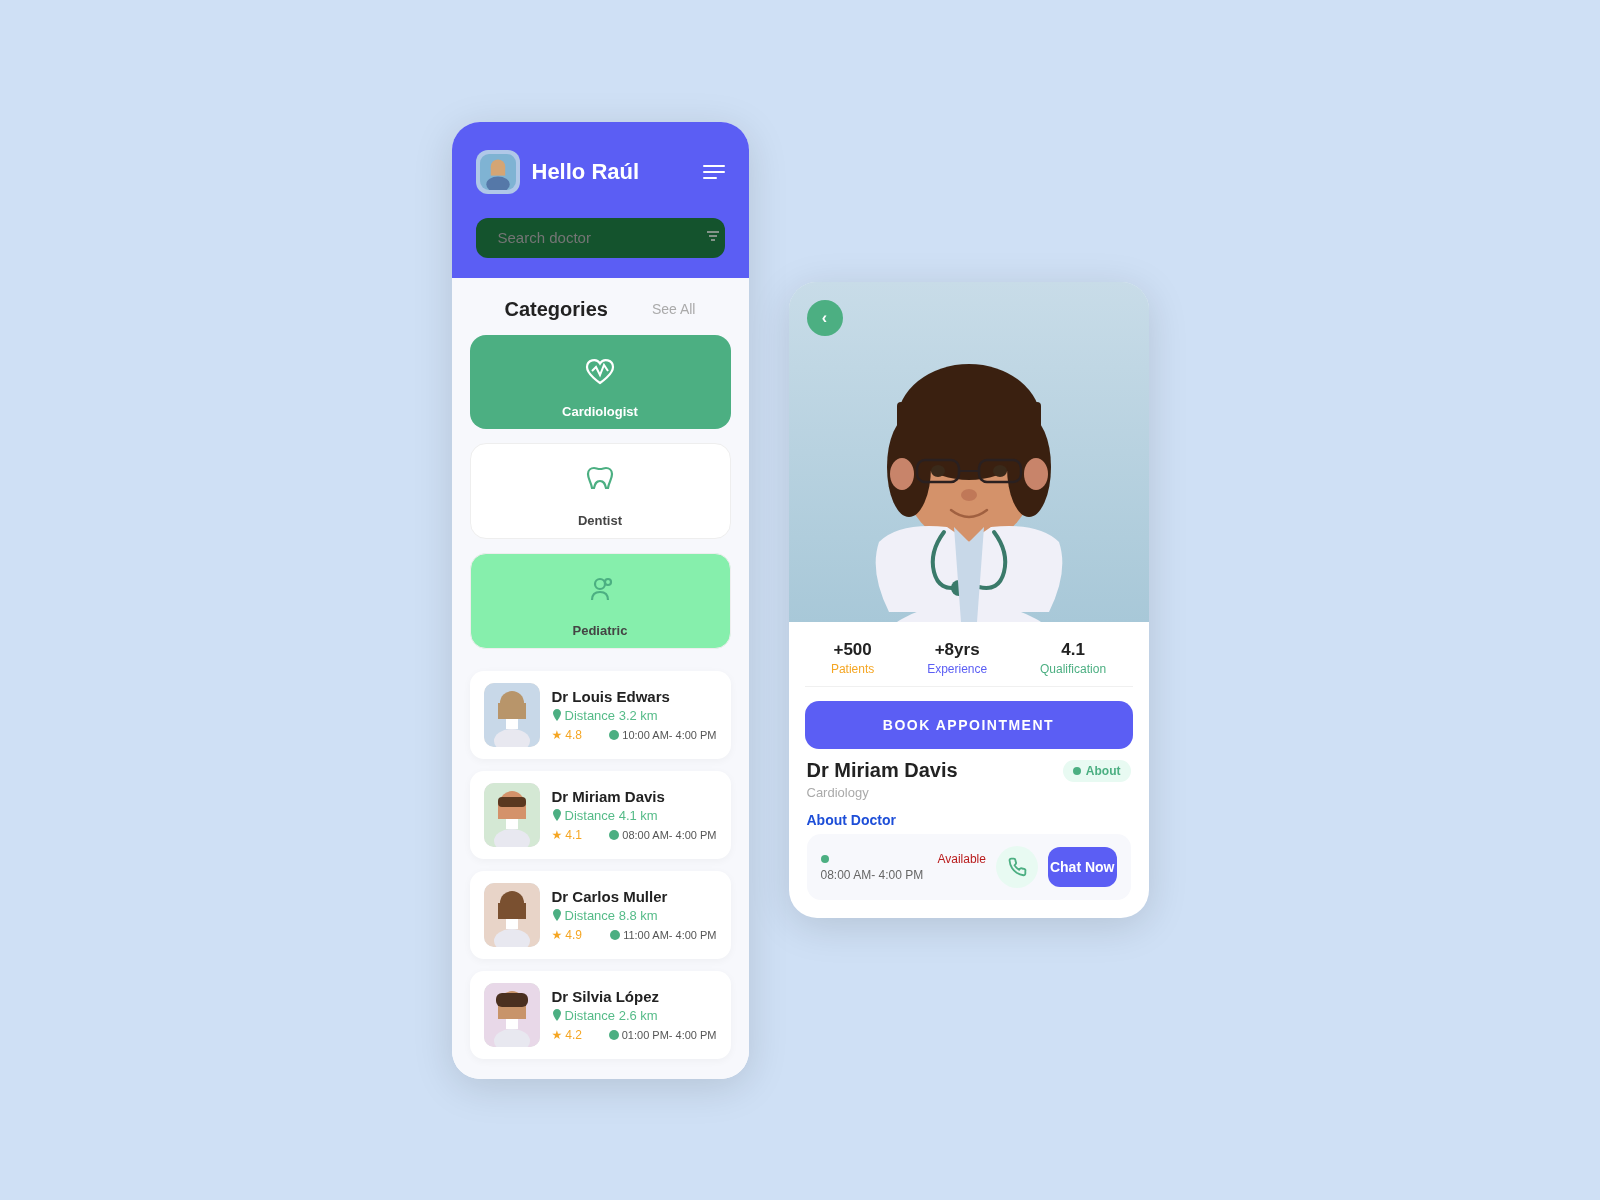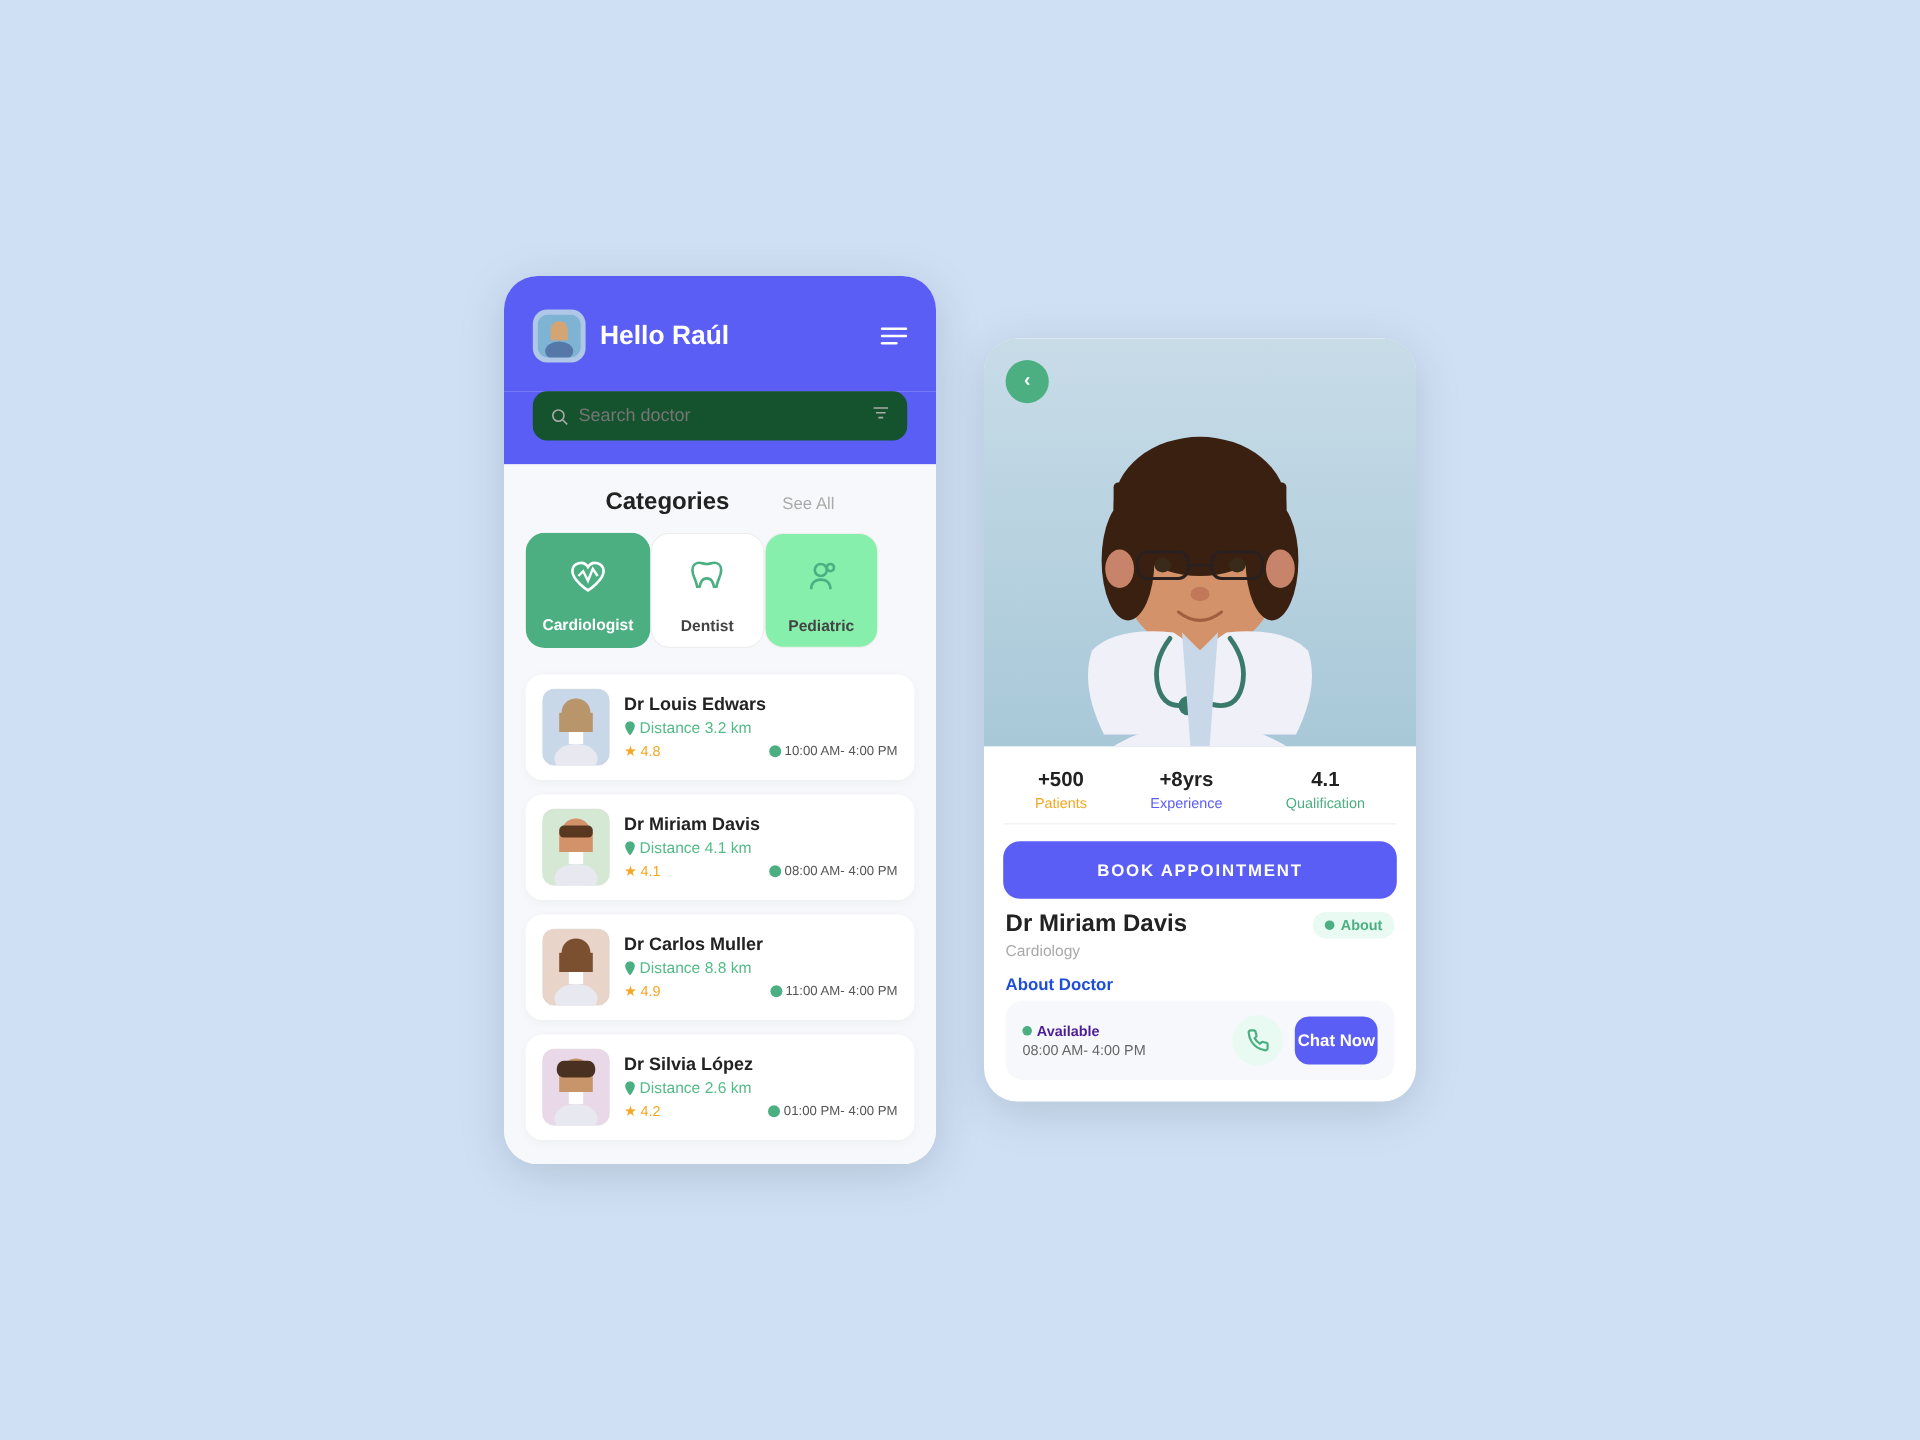--- a/index.html
+++ b/index.html
@@ -9,21 +9,21 @@
       width: 1600px;
       height: 1200px;
       display: flex;
       align-items: center;
       justify-content: center;
       gap: 40px;
     }
 
     
     .phone-left {
-      width: 360px;
+      width: 297px;
       background: #fff;
       border-radius: 28px;
       overflow: hidden;
       box-shadow: 0 8px 40px rgba(0,0,0,0.13);
     }
     .phone-header {
       background: #5b5ef4;
       padding: 28px 24px 24px;
       display: flex;
       align-items: center;
@@ -111,23 +111,24 @@
       color: #222;
     }
     .see-all {
       font-size: 14px;
       color: #aaa;
       cursor: pointer;
     }
 
     .categories-row {
       display: flex;
-      gap: 0;
+      gap: 14px;
       margin-bottom: 22px;
       overflow: hidden;
+      flex-direction: column;
     }
     .cat-card {
       border-radius: 16px;
       padding: 18px 14px 10px;
       display: flex;
       flex-direction: column;
       align-items: center;
       gap: 8px;
       min-width: 95px;
       cursor: pointer;
@@ -357,25 +358,26 @@
       gap: 10px;
       background: #f7f8fc;
       border-radius: 14px;
       padding: 12px 14px;
     }
     .available-info {
       flex: 1;
     }
     .avail-label {
       font-size: 12px;
-      color: #4c1d95;
-      font-weight: 700;
+      color: #b91c1c;
+      font-weight: 400;
       display: flex;
       align-items: center;
       gap: 4px;
+      justify-content: space-between;
     }
     .avail-time {
       font-size: 12px;
       color: #666;
       margin-top: 2px;
     }
     .phone-btn {
       width: 42px;
       height: 42px;
       border-radius: 50%;

